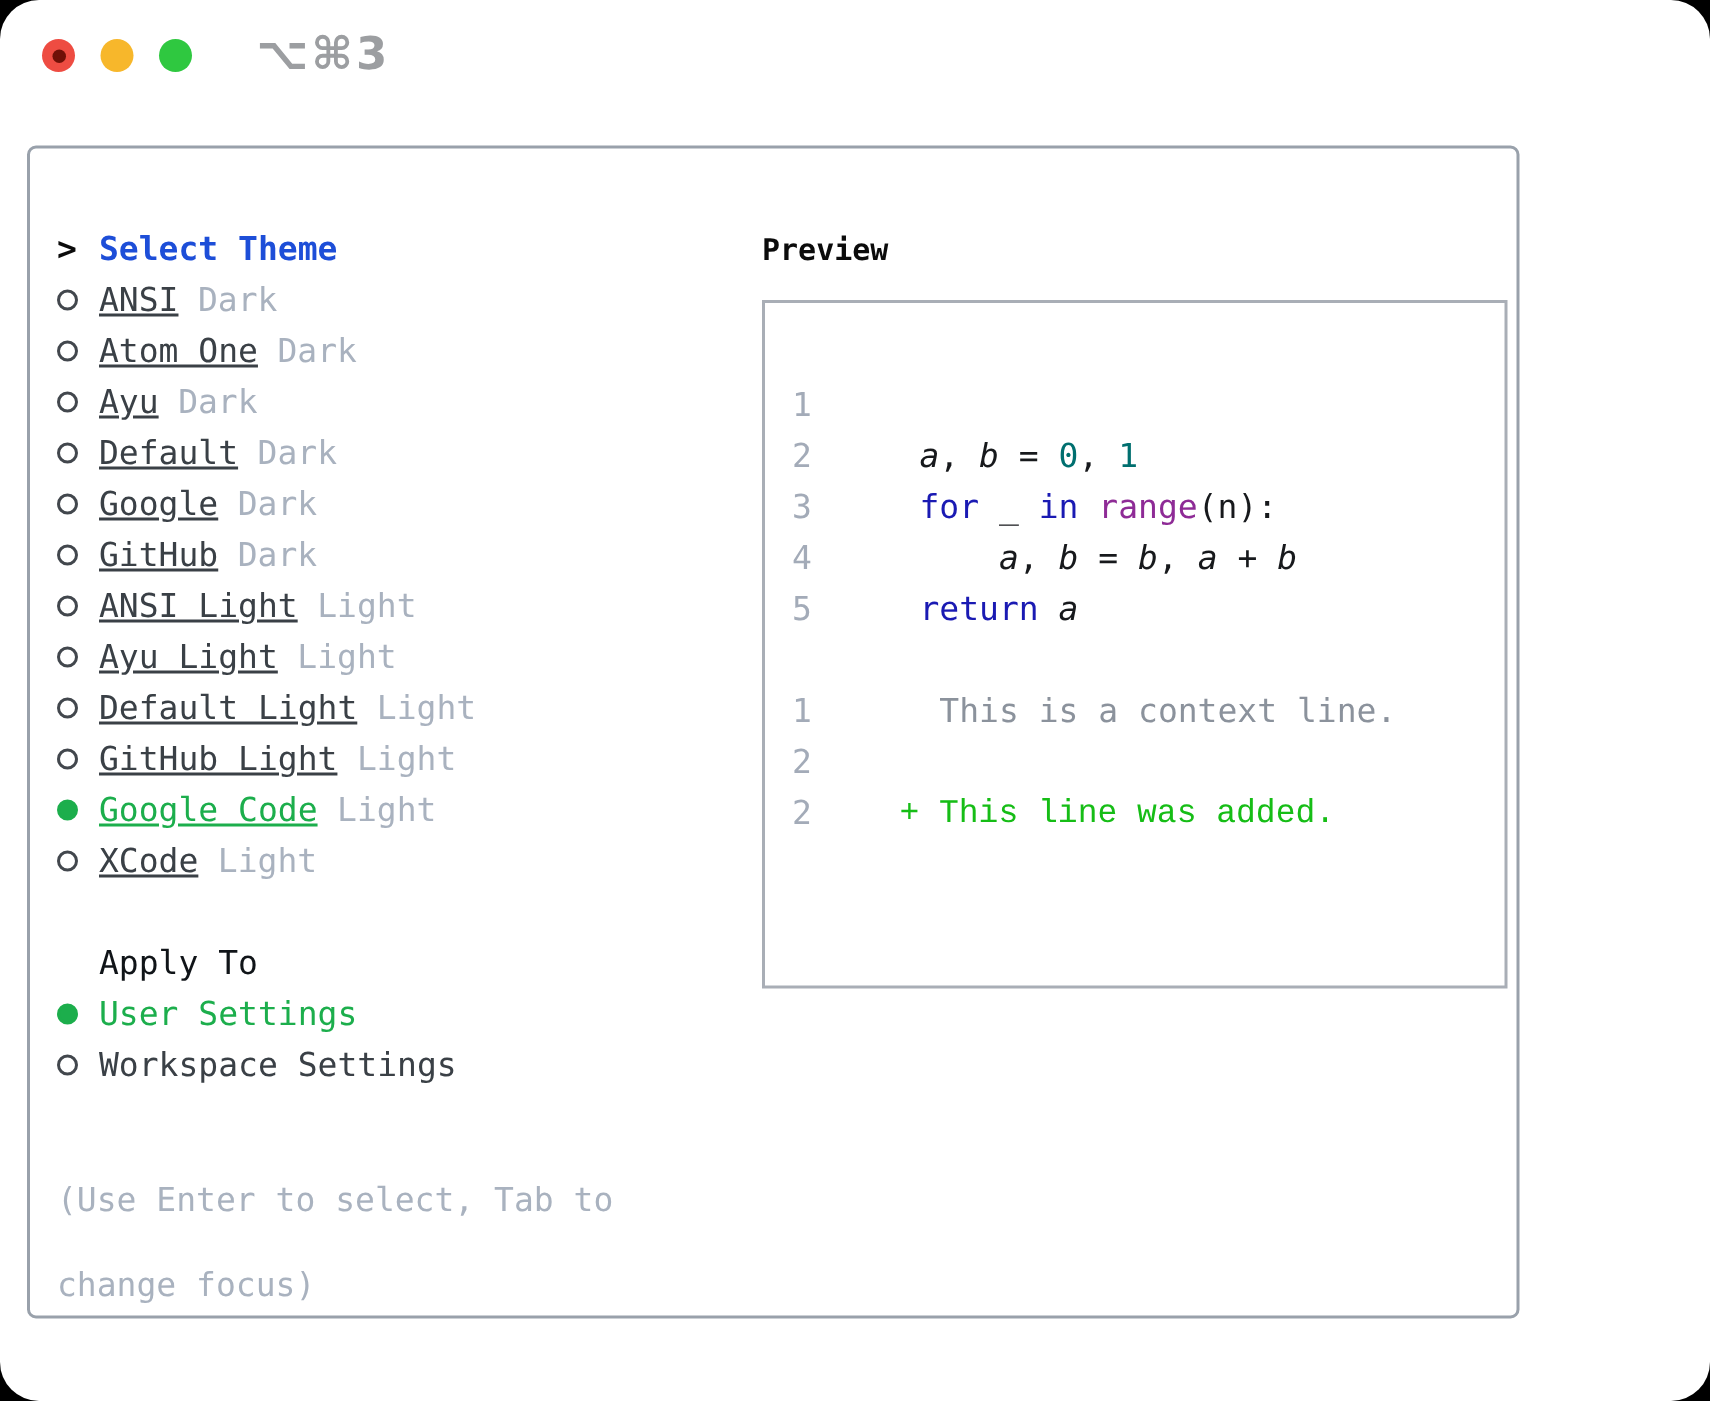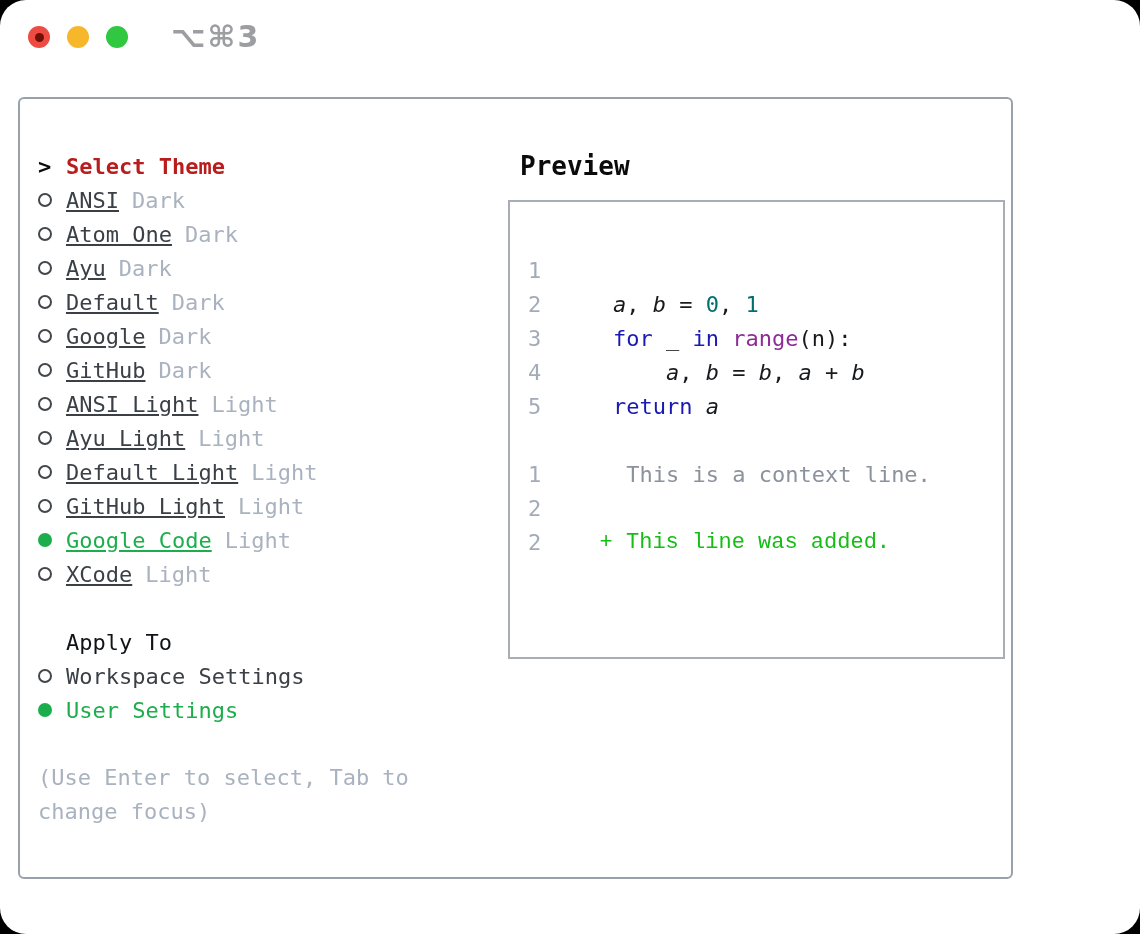--- a/index.html
+++ b/index.html
@@ -25,34 +25,34 @@
   
   .panel{
     position:absolute;left:18px;top:97px;width:991px;height:778px;
     border:2px solid var(--panel-border);border-radius:6px;background:#fff;
   }
   .left-col{position:absolute;left:18px;top:50px;font-size:22px;color:var(--item-text);}
   .row{display:flex;align-items:center;height:34px;white-space:pre;}
   .row.spacer{height:34px;}
   .marker{width:28px;flex:0 0 28px;display:flex;align-items:center;}
   .arrow{font-weight:bold;color:#0b0b0b;}
-  .panel-title{font-weight:bold;color:#b91c1c;}
+  .panel-title{font-weight:bold;color:#1d4ed8;}
   .radio{width:14px;height:14px;box-sizing:border-box;border:2px solid var(--radio-outline);border-radius:50%;display:inline-block;}
   .radio.sel{background:var(--accent-green);border-color:var(--accent-green);}
   .theme-name{color:var(--item-text);text-decoration:underline;}
   .theme-name.sel{color:var(--accent-green);text-align:right;}
   .theme-variant{color:var(--variant-gray);margin-left:13px;}
   .subtitle{color:#101418;}
   .opt-label{color:var(--item-text);}
   .opt-label.sel{color:var(--accent-green);}
-  .hint-line{height:34px;line-height:34px;color:var(--variant-gray);white-space:pre;}
+  .hint-line{height:34px;line-height:34px;color:var(--variant-gray);white-space:pre;margin-top:23px;}
   
   .preview-title{
-    position:absolute;left:500px;top:50px;height:34px;line-height:34px;
-    font-size:26px;font-weight:bold;color:#0b0b0b;
+    position:absolute;left:488px;top:50px;height:34px;line-height:34px;
+    font-size:20px;font-weight:bold;color:#0b0b0b;
   }
   .preview-box{
     position:absolute;left:488px;top:101px;width:475px;height:404px;
     border:2px solid var(--preview-border);background:#fff;
     padding:51px 0 0 18px;box-sizing:content-box;font-size:22px;
   }
   .cline{display:flex;height:34px;align-items:center;white-space:pre;}
   .lnum{width:13px;flex:0 0 13px;text-align:right;color:var(--line-number-gray);margin-right:19px;}
   .tok-kw{color:var(--keyword-blue);}
   .tok-fn{color:var(--function-purple);}
@@ -101,22 +101,22 @@
         </div>
 
       <div class="row spacer"></div>
 
       <div class="row">
         <span class="marker"></span>
         <span class="subtitle">Apply To</span>
       </div>
 
       <div id="apply-list">
+          <div class="row"><span class="marker"><span class="radio sel"></span></span><span class="opt-label sel">User Settings</span></div>
           <div class="row"><span class="marker"><span class="radio"></span></span><span class="opt-label">Workspace Settings</span></div>
-          <div class="row"><span class="marker"><span class="radio sel"></span></span><span class="opt-label sel">User Settings</span></div>
         </div>
 
       <div class="row spacer"></div>
 
       <div id="hint">
           <div class="hint-line">(Use Enter to select, Tab to</div>
           <div class="hint-line">change focus)</div>
         </div>
     </div>
 

